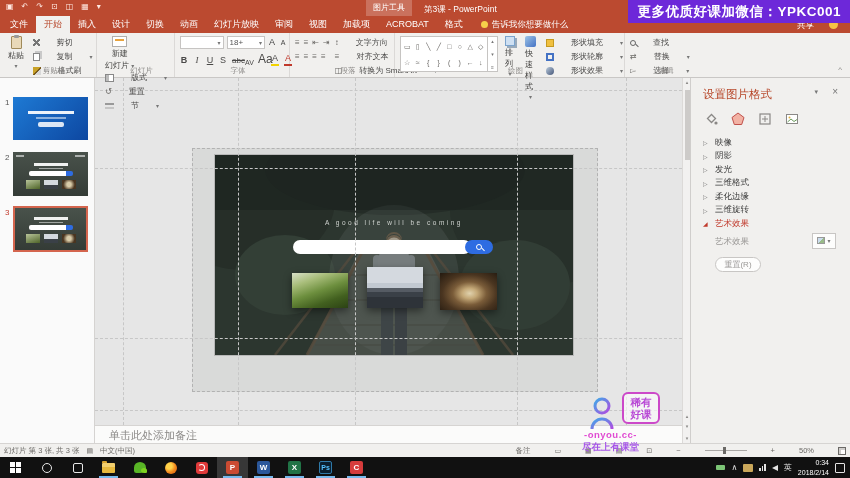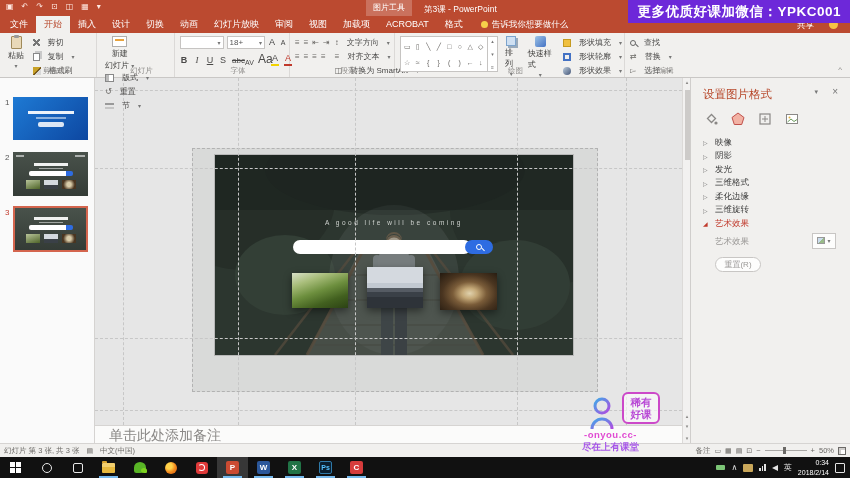--- a/index.html
+++ b/index.html
@@ -22,21 +22,21 @@
   .bulb { width:7px; height:7px; border-radius:50%; background:#f7d04a; }
 
   .banner { position:absolute; top:0; right:0; height:23px; line-height:23px; background:#6d28d9; color:#fff; font-size:13.5px; font-weight:bold; padding:0 9px; z-index:90; letter-spacing:.5px; }
 
   
   .ribbon { position:absolute; top:33px; left:0; right:0; height:45px; background:#f1f0ee; border-bottom:1px solid #c9c7c5; display:flex; z-index:9; }
   .rgroup { position:relative; height:100%; border-right:1px solid #dbd9d7; padding:3px 2px 10px 5px; }
   .rlabel { position:absolute; bottom:1px; left:12px; right:0; text-align:center; font-size:7.5px; color:#8d8b89; }
   .big-btn { display:inline-flex; flex-direction:column; align-items:center; font-size:8px; color:#3f3e3c; padding:0 3px; vertical-align:top; gap:1px; }
   .small-rows { display:inline-flex; flex-direction:column; gap:3px; margin-left:3px; font-size:8px; color:#4a4948; vertical-align:top; padding-top:1px; }
-  .srow { display:flex; align-items:center; gap:8px; white-space:nowrap; }
+  .srow { display:flex; align-items:center; gap:17px; white-space:nowrap; }
   .dd { font-size:6px; color:#777; }
 
   .ic-clip { width:11px; height:13px; background:#e9d9b8; border:1px solid #a08a5a; border-radius:1px; position:relative; }
   .ic-clip::after { content:""; position:absolute; top:-2px; left:2px; width:5px; height:3px; background:#9a9a9a; border-radius:1px; }
   .ic-x { width:7px; height:7px; background:linear-gradient(45deg,transparent 42%,#777 42% 58%,transparent 58%),linear-gradient(-45deg,transparent 42%,#777 42% 58%,transparent 58%); }
   .ic-copy { width:7px; height:8px; border:1px solid #888; background:#fff; box-shadow:2px -2px 0 #c9c9c9; }
   .ic-brush { width:8px; height:8px; background:linear-gradient(135deg,#c9a227 0 45%,#7a5b1e 45% 60%,#d8d8d8 60%); }
   .ic-slide { width:15px; height:11px; background:#fff; border:1px solid #b0aeac; position:relative; }
   .ic-slide::after { content:""; position:absolute; left:2px; top:2px; right:2px; height:2px; background:#e8a33d; }
   .ic-layout { width:9px; height:8px; border:1px solid #888; background:linear-gradient(90deg,#bbb 0 40%,#fff 40%); }
@@ -120,23 +120,23 @@
   .pane-list { margin-top:10px; }
   .prow2 { display:flex; align-items:center; gap:5px; height:13.5px; padding-left:12px; color:#3b3b3b; }
   .prow2 .exp { font-size:6px; color:#777; width:7px; }
   .prow2.red { color:#c0392b; }
   .pane-subrow { display:flex; align-items:center; height:18px; padding-left:24px; color:#9a9896; position:relative; margin-top:2px; }
   .pane-ddbtn { position:absolute; right:14px; top:0; width:24px; height:16px; background:#fdfdfc; border:1px solid #c8c6c4; display:flex; align-items:center; justify-content:center; gap:2px; color:#777; }
   .ddpic { width:8px; height:7px; border:1px solid #999; background:linear-gradient(135deg,#cde 0 50%,#9b8 50%); }
   .pane-reset { margin:6px 0 0 24px; width:46px; height:15px; border:1px solid #c8c6c4; border-radius:8px; background:#fdfdfc; color:#9a9896; font-size:8px; display:flex; align-items:center; justify-content:center; }
 
   
-  .notes-bar { position:absolute; left:95px; top:425px; width:587px; height:18px; background:#fbfbfa; border-top:1px solid #d6d4d2; color:#8a8886; font-size:14px; line-height:18px; padding-left:14px; z-index:5; }
+  .notes-bar { position:absolute; left:95px; top:425px; width:587px; height:18px; background:#fbfbfa; border-top:1px solid #d6d4d2; color:#8a8886; font-size:11px; line-height:18px; padding-left:14px; z-index:5; }
   .statusbar { position:absolute; left:0; top:443px; width:100%; height:14px; background:#f1f0ee; border-top:1px solid #d6d4d2; display:flex; align-items:center; font-size:7.5px; color:#6b6966; padding:0 4px; gap:7px; z-index:8; }
-  .sb-right { margin-left:auto; display:flex; align-items:center; gap:4px; }
+  .sb-right { margin-left:auto; display:flex; align-items:center; gap:24px; }
   .zslider { width:42px; height:1px; background:#a9a7a5; position:relative; }
   .zthumb { position:absolute; left:45%; top:-3px; width:3px; height:7px; background:#6b6966; }
   .fit { width:8px; height:8px; border:1px solid #6b6966; background:linear-gradient(#fff,#fff) 2px 2px/4px 4px no-repeat,#cfcdcb; }
   .vicon { font-size:7px; color:#6b6966; }
 
   
   .taskbar { position:absolute; left:0; top:457px; width:100%; height:21px; background:#111; display:flex; align-items:center; z-index:95; }
   .tb-item { position:relative; width:31px; height:21px; display:flex; align-items:center; justify-content:center; }
   .tb-item.active { background:rgba(255,255,255,.16); }
   .openline::after { content:""; position:absolute; bottom:0; left:6px; right:6px; height:2px; background:#76b9ed; }

